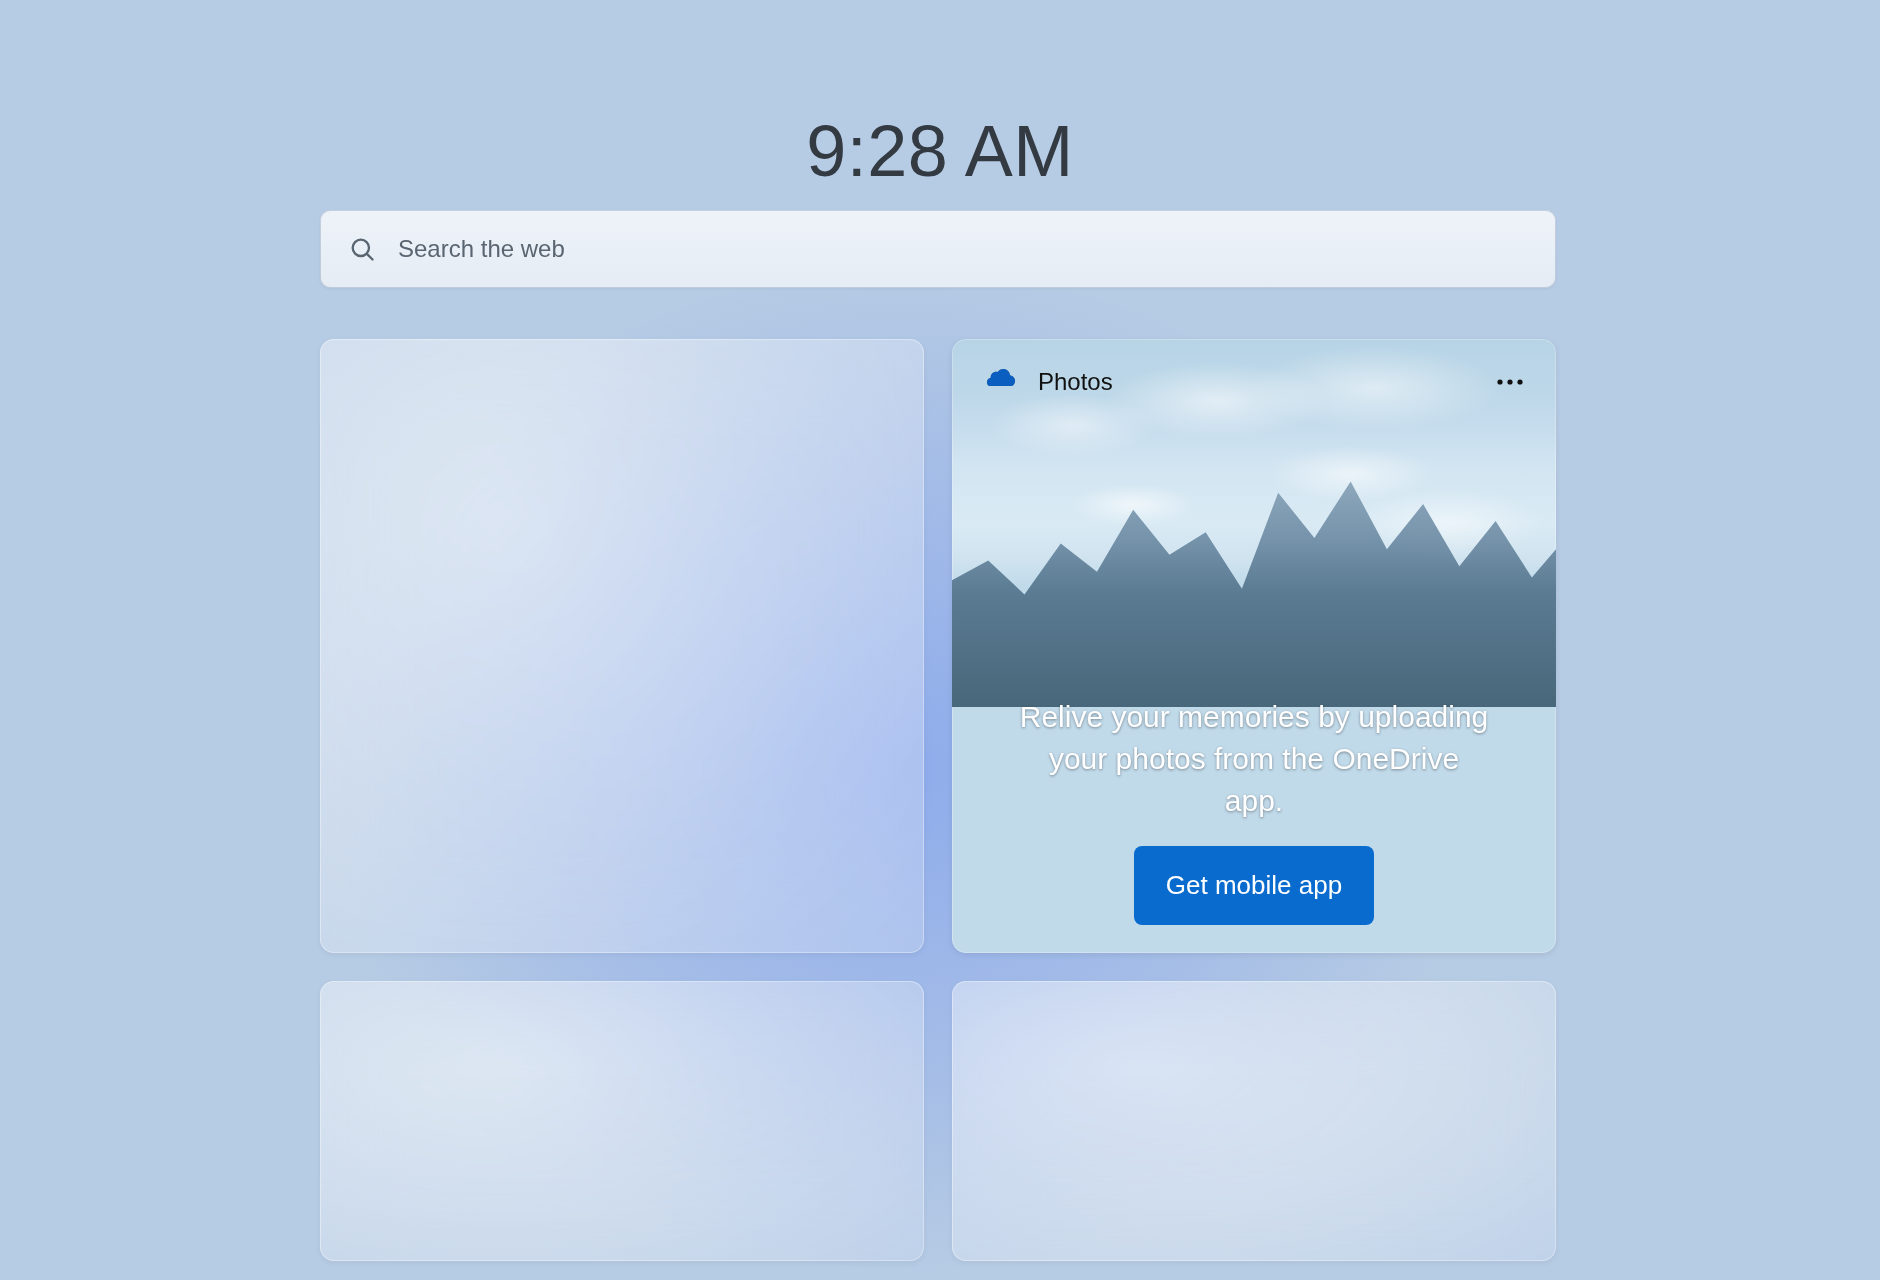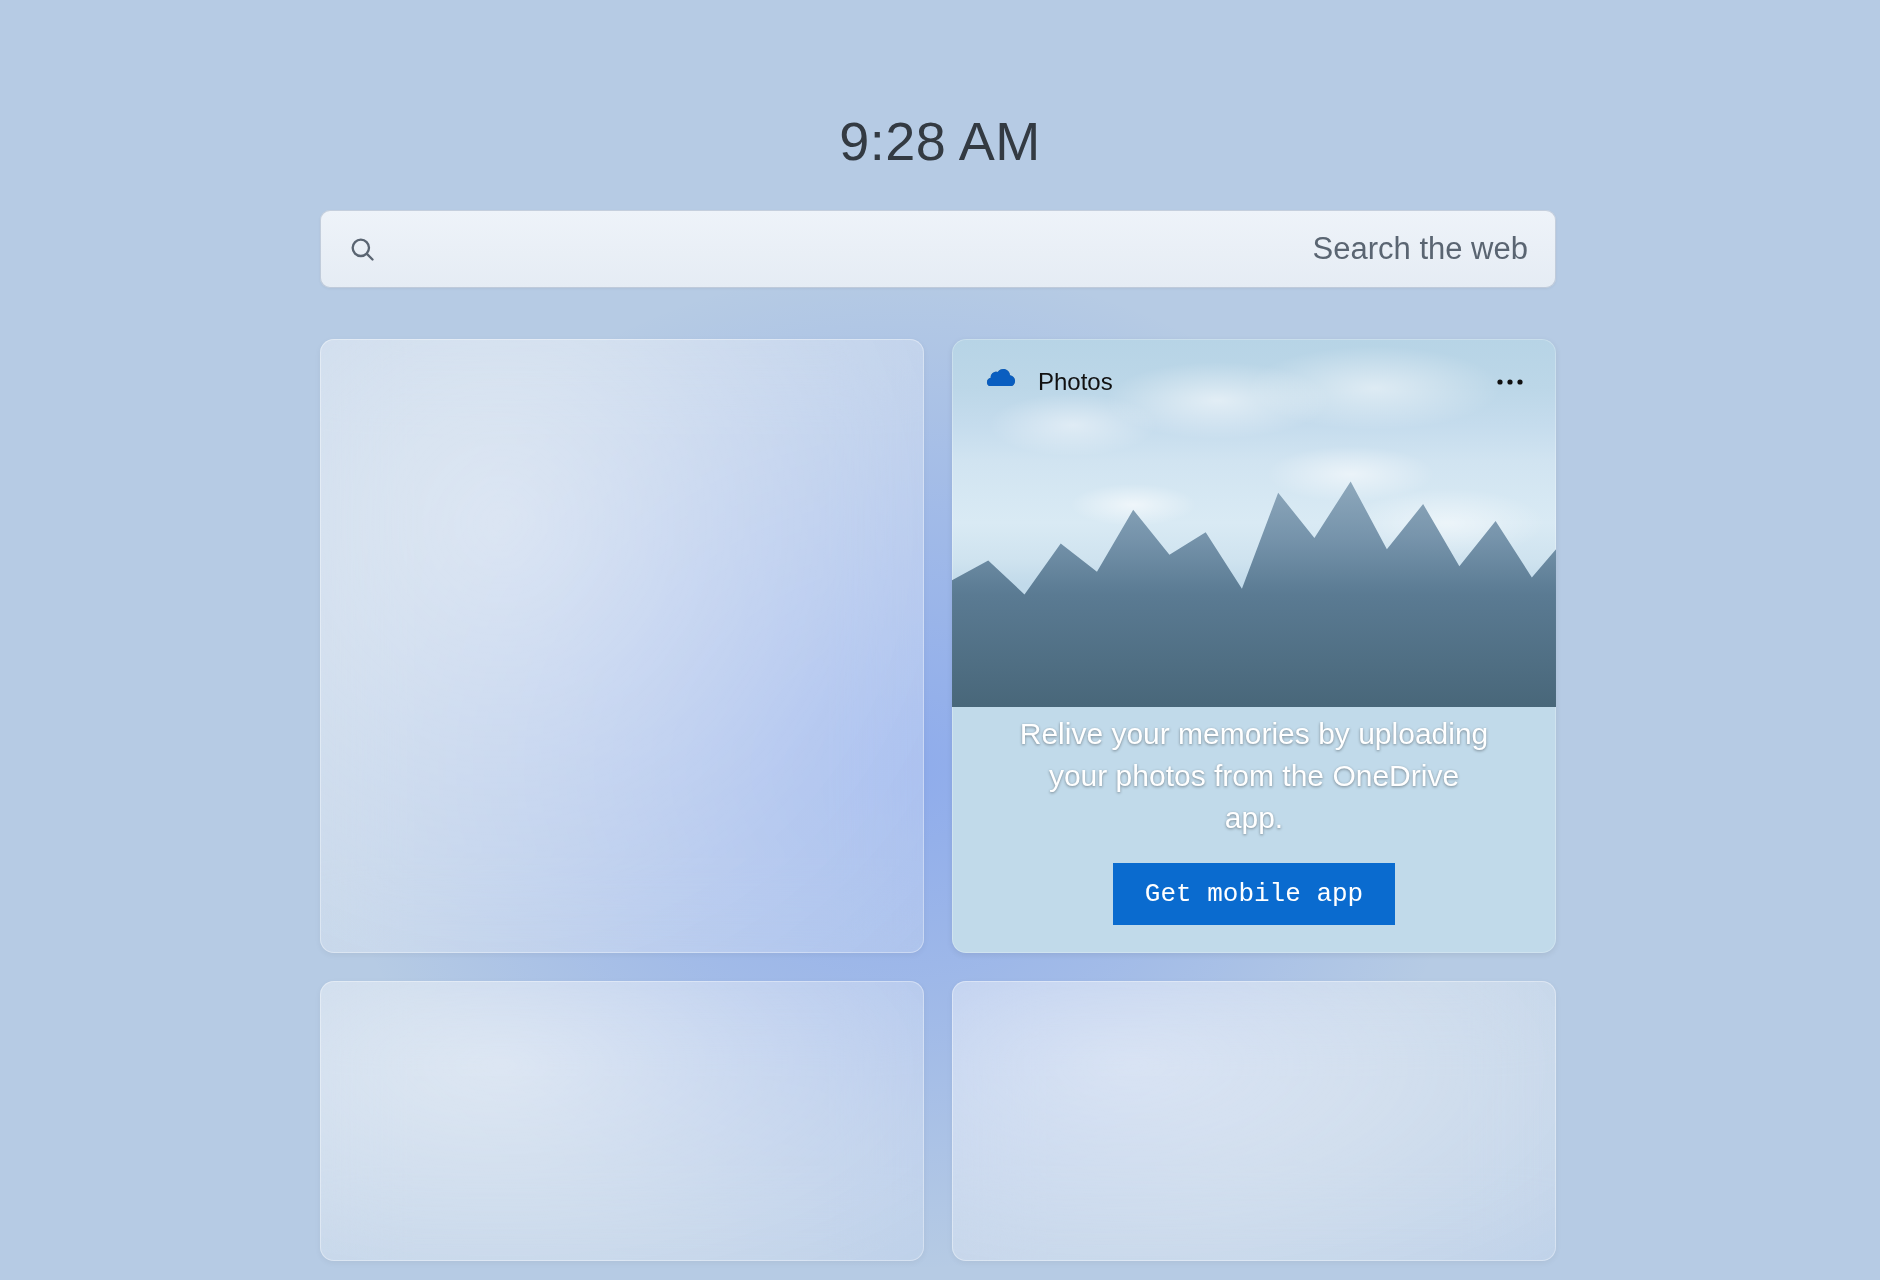--- a/index.html
+++ b/index.html
@@ -17,21 +17,21 @@
     background:
       radial-gradient(800px 700px at 48% 60%, rgba(40,90,255,0.28) 0%, rgba(40,90,255,0.14) 38%, rgba(40,90,255,0) 72%);
     pointer-events: none;
   }
 
   .clock {
     position: absolute;
     top: 110px;
     left: 50%;
     transform: translateX(-50%);
-    font-size: 54px;
+    font-size: 72px;
     font-weight: 400;
     color: #333a42;
     letter-spacing: 0.5px;
     z-index: 5;
   }
 
   .search {
     position: absolute;
     top: 210px;
     left: 320px;
@@ -46,24 +46,23 @@
     align-items: center;
     padding: 0 28px;
     z-index: 5;
   }
   .search .icon { width: 28px; height: 28px; color: #5a6572; flex: 0 0 auto; }
   .search input {
     flex: 1;
     border: 0;
     background: transparent;
     outline: none;
-    font-size: 31px;
+    font-size: 24px;
     color: #333a42;
-    margin-left: 9px;
-    text-align: right;
+    margin-left: 22px;
   }
   .search input::placeholder { color: #5a6572; }
 
   .grid {
     position: absolute;
     top: 339px;
     left: 320px;
     width: 1236px;
     display: grid;
     grid-template-columns: repeat(2, 604px);
@@ -201,24 +200,23 @@
     font-size: 30px;
     line-height: 1.4;
     text-shadow: 0 1px 3px rgba(0,0,0,0.4);
     max-width: 470px;
   }
   .photos-body .cta {
     background: #0a6bcf;
     color: #fff;
     border: 0;
     font-size: 26px;
-    padding: 16px 32px;
-    border-radius: 0;
+    padding: 24px 32px;
+    border-radius: 8px;
     cursor: pointer;
-    font-family: Liberation Mono, monospace;
   }
 
   
   .row2 { height: 280px; }
 </style>
 </head>
 <body>
 
 <div class="bg-glow"></div>
 

